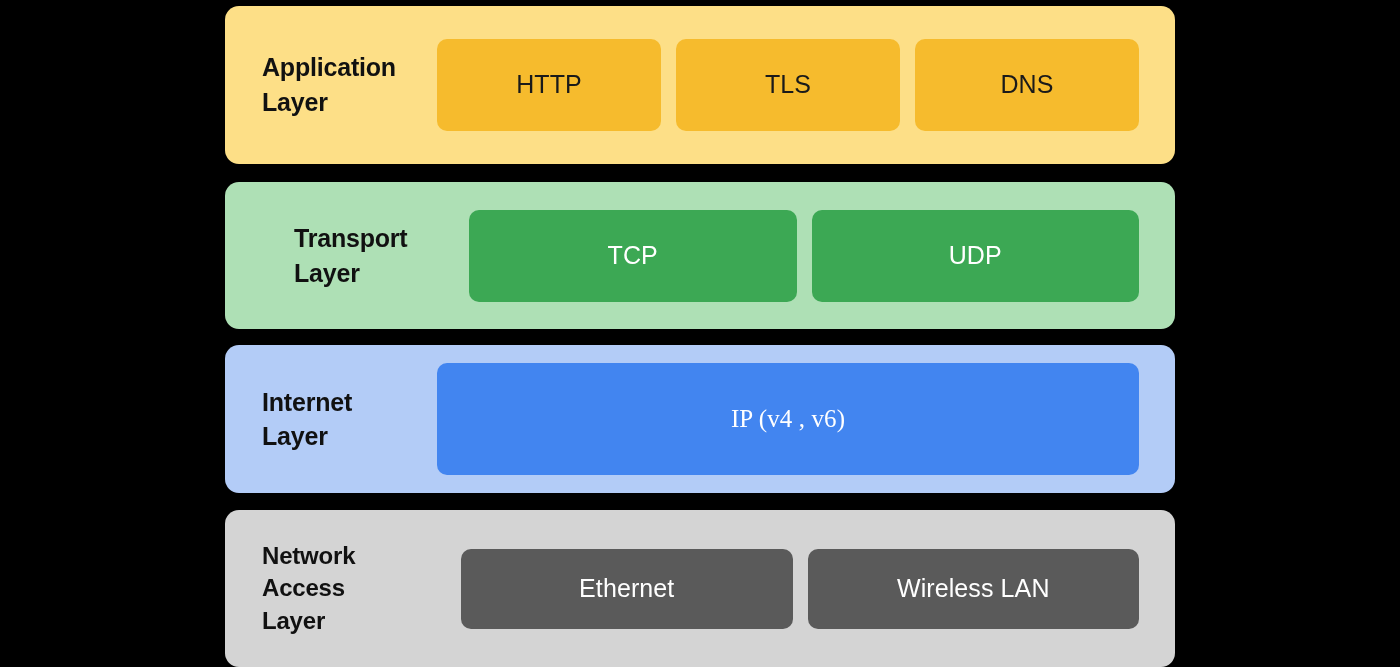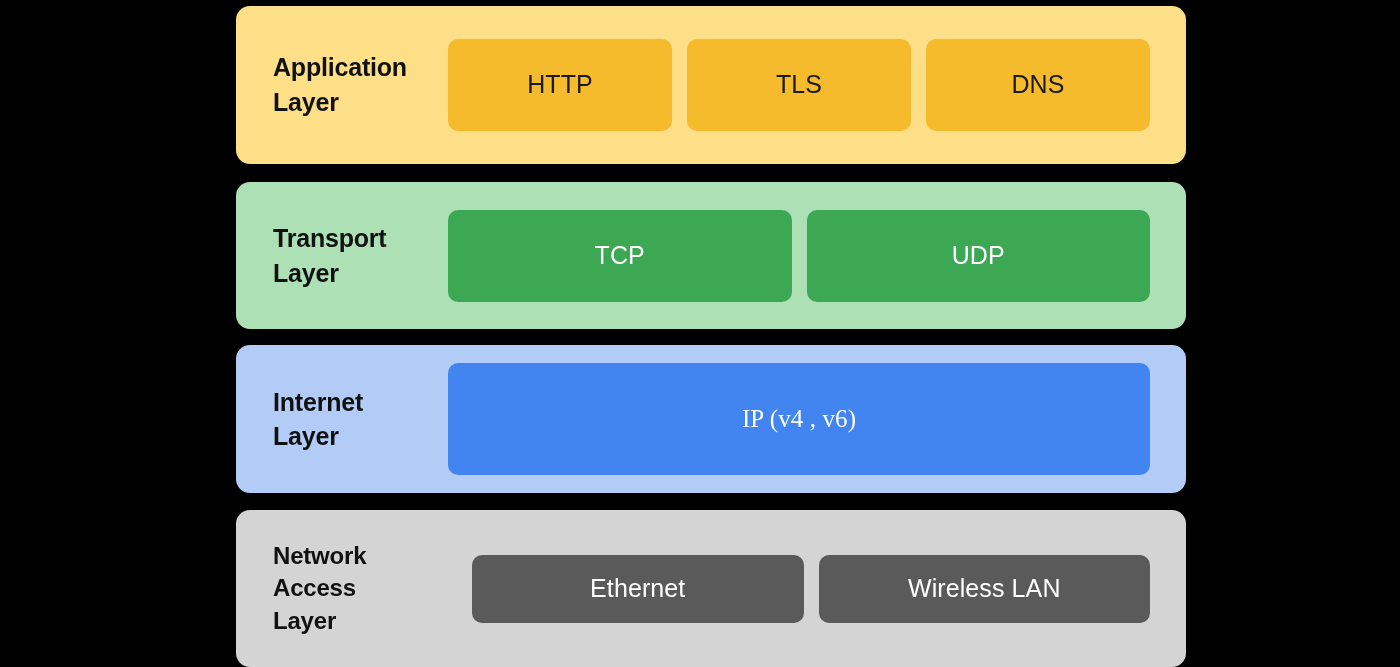--- a/index.html
+++ b/index.html
@@ -9,21 +9,21 @@
   }
   body {
     width: 1400px;
     height: 667px;
     font-family: "Liberation Sans", sans-serif;
     overflow: hidden;
   }
 
   #stack {
     position: absolute;
-    left: 236px;
+    left: 225px;
     top: 0px;
     width: 950px;
     height: 667px;
     display: flex;
     flex-direction: column;
   }
 
   .layer-band {
     position: relative;
     display: flex;
@@ -78,40 +78,41 @@
   .band-application .chip {
     background: #F6BB2D;
     color: #1a1a1a;
   }
 
   
   .band-transport {
     height: 148px;
     margin-top: 18px;
     background: #AEE0B5;
+    padding-left: 32px;
   }
   .band-transport .chip-row { height: 92px; border-radius: 18px; }
   .band-transport .chip { background: #3CA854; }
 
   
   .band-internet {
     height: 148px;
     margin-top: 16px;
     background: #B3CCF7;
   }
   .band-internet .chip-row { height: 112px; font-family: Liberation Serif, serif; }
   .band-internet .chip { background: #4285F0; }
 
   
   .band-network {
     height: 157px;
     margin-top: 17px;
     background: #D4D4D4;
   }
-  .band-network .chip-row { height: 68px; padding-left: 24px; }
+  .band-network .chip-row { height: 80px; padding-left: 24px; }
   .band-network .chip { background: #5A5A5A; }
 
   .band-network .layer-label { line-height: 1.36; font-size: 24px; }
 </style>
 </head>
 <body>
 
 <div id="stack">
 
   <div class="layer-band band-application">

